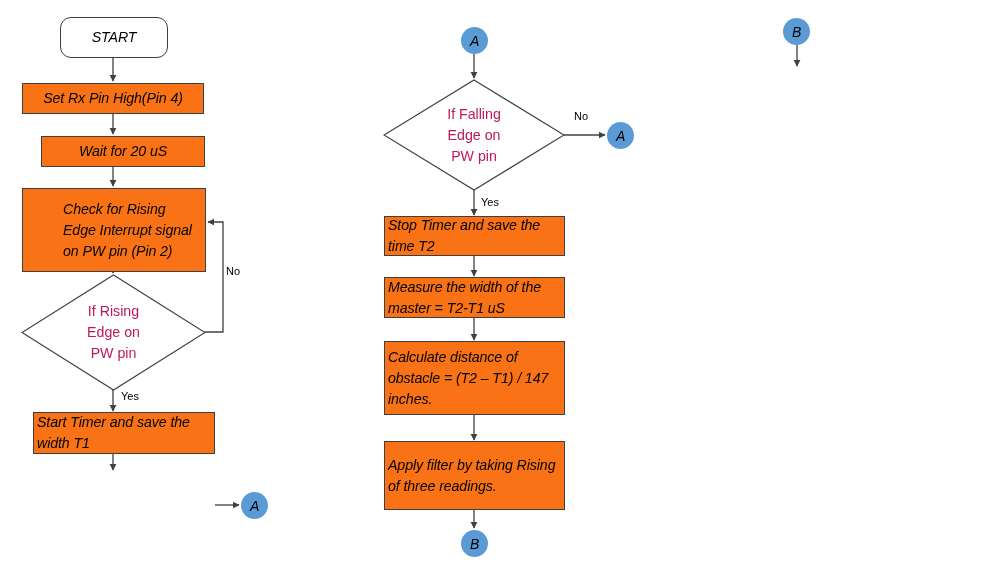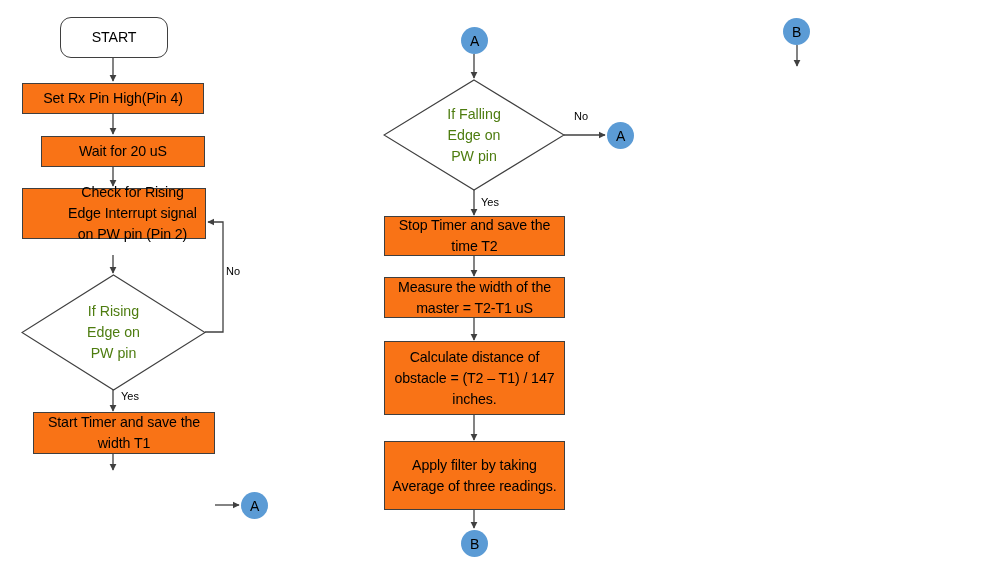--- a/index.html
+++ b/index.html
@@ -24,25 +24,26 @@
     width: 1000px;
     height: 563px;
     pointer-events: none;
   }
   .node {
     position: absolute;
     box-sizing: border-box;
     display: flex;
     align-items: center;
     justify-content: center;
-    text-align: center;
+    text-align: left;
     color: #000000;
     font-size: 14.2px;
     line-height: 21px;
     letter-spacing: -0.1px;
+    font-style: italic;
   }
   .node.process {
     border: 1px solid #3f3f3f;
     background: #f97316;
     padding: 0 3px;
   }
   .node.terminator {
     border: 1px solid #3f3f3f;
     background: #ffffff;
     border-radius: 11px;
@@ -65,21 +66,21 @@
   .diamond-label {
     position: absolute;
     left: 0;
     top: 0;
     width: 100%;
     height: 100%;
     display: flex;
     align-items: center;
     justify-content: center;
     text-align: center;
-    color: #4d7c0f;
+    color: #be185d;
     font-size: 14.2px;
     line-height: 21px;
     white-space: pre-line;
   }
   .edge-label {
     position: absolute;
     color: #000000;
     font-size: 11px;
     line-height: 16px;
     white-space: nowrap;
@@ -125,21 +126,21 @@
   </div>
 
   <div class="node process" style="left:22px; top:83px; width:182px; height:31px;">
     <span>Set Rx Pin High(Pin 4)</span>
   </div>
 
   <div class="node process" style="left:41px; top:136px; width:164px; height:31px;">
     <span>Wait for 20 uS</span>
   </div>
 
-  <div class="node process" style="left:22px; top:188px; width:184px; height:51px;padding-left:40px;">
+  <div class="node process" style="left:22px; top:188px; width:184px; height:84px;padding-left:40px;">
     <span>Check for Rising Edge Interrupt signal on PW pin (Pin 2)</span>
   </div>
 
   <div class="diamond-wrap" style="left:21px; top:274px; width:185px; height:117px;">
     <svg width="185" height="117" viewBox="0 0 185 117" xmlns="http://www.w3.org/2000/svg">
       <polygon points="92.5,1 184,58.5 92.5,116 1,58.5" fill="#ffffff" stroke="#3f3f3f" stroke-width="1.2"></polygon>
     </svg>
     <div class="diamond-label">If Rising
 Edge on
 PW pin</div>
@@ -193,21 +194,21 @@
 
   <div class="node process" style="left:384px; top:277px; width:181px; height:41px;">
     <span>Measure the width of the master = T2-T1 uS</span>
   </div>
 
   <div class="node process" style="left:384px; top:341px; width:181px; height:74px;">
     <span>Calculate distance of obstacle = (T2 – T1) / 147 inches.</span>
   </div>
 
   <div class="node process" style="left:384px; top:441px; width:181px; height:69px;">
-    <span>Apply filter by taking Average of three readings.</span>
+    <span>Apply filter by taking Rising of three readings.</span>
   </div>
 
   <div class="node connector" style="left:461px; top:530px; width:27px; height:27px;">
     <span>B</span>
   </div>
 
   <div class="node connector" style="left:783px; top:18px; width:27px; height:27px;">
     <span>B</span>
   </div>
 

